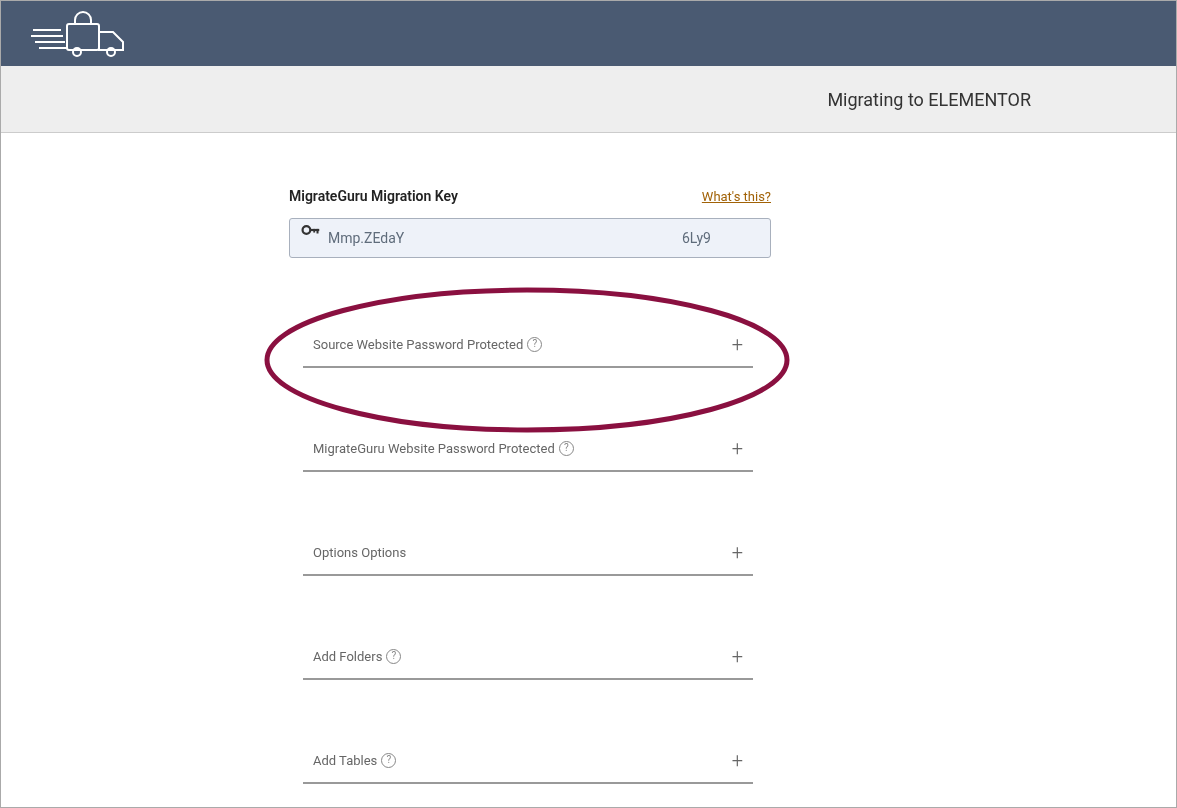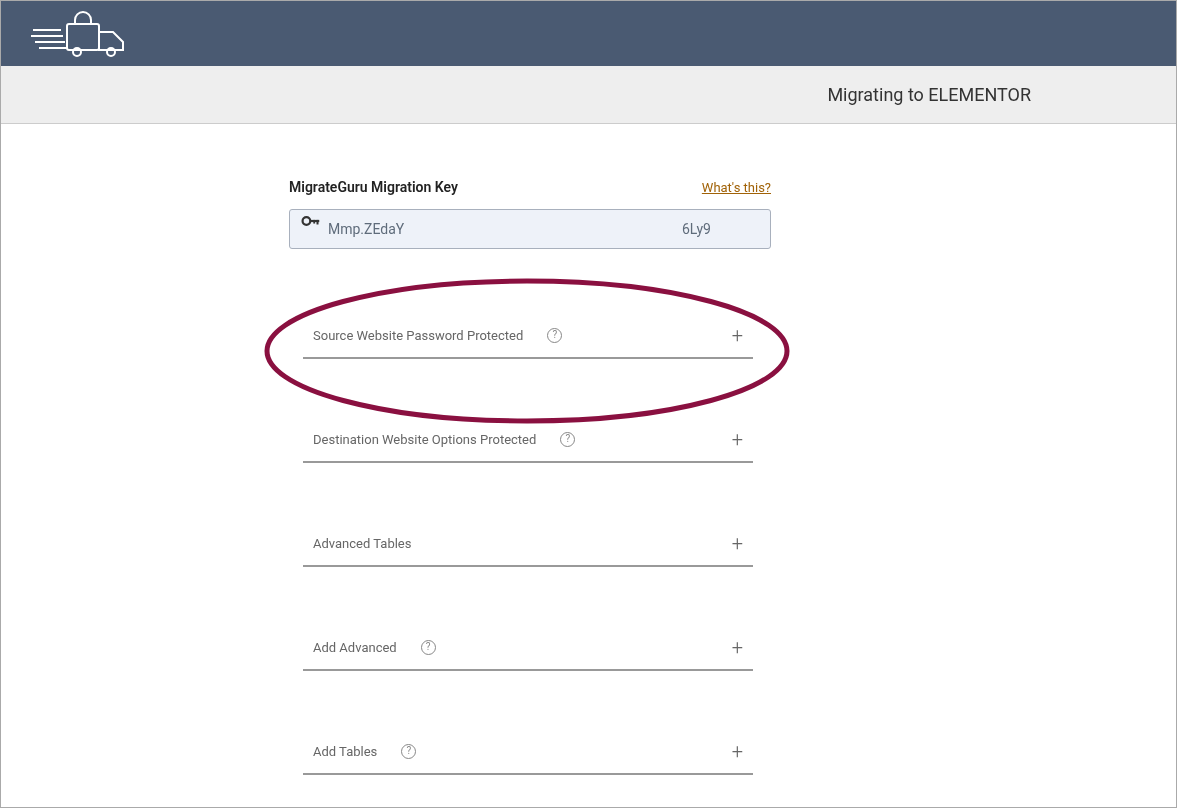--- a/index.html
+++ b/index.html
@@ -14,21 +14,21 @@
     }
     .top-bar {
       height: 65px;
       background: #4a5a72;
       display: flex;
       align-items: center;
       padding-left: 30px;
     }
     .logo-svg { width: 110px; height: 48px; }
     .sub-bar {
-      height: 58px;
+      height: 67px;
       background: #eeeeee;
       border-bottom: 1px solid #ccc;
       display: flex;
       align-items: center;
       justify-content: flex-end;
       padding-right: 145px;
     }
     .sub-bar-title {
       font-size: 18px;
       color: #333;
@@ -104,21 +104,21 @@
       padding: 18px 10px 10px 10px;
       display: flex;
       justify-content: space-between;
       align-items: center;
       margin-bottom: 50px;
       cursor: pointer;
     }
     .accordion-label {
       display: flex;
       align-items: center;
-      gap: 24px;
+      gap: 4px;
       font-size: 13px;
       color: #666;
     }
     .help-circle {
       width: 15px; height: 15px;
       border: 1.5px solid #888;
       border-radius: 50%;
       display: inline-flex;
       align-items: center;
       justify-content: center;
@@ -186,36 +186,36 @@
     <div class="accordion-item">
       <span class="accordion-label">
         <span>Source Website Password Protected</span>
         <span class="help-circle">?</span>
       </span>
       <span class="plus">+</span>
     </div>
 
     <div class="accordion-item">
       <span class="accordion-label">
-        <span>Destination Website Options Protected</span>
-        <span class="help-circle">?</span>
-      </span>
-      <span class="plus">+</span>
-    </div>
-
-    <div class="accordion-item">
-      <span class="accordion-label">
-        <span>Advanced Tables</span>
-      </span>
-      <span class="plus">+</span>
-    </div>
-
-    <div class="accordion-item">
-      <span class="accordion-label">
-        <span>Add Advanced</span>
+        <span>MigrateGuru Website Password Protected</span>
+        <span class="help-circle">?</span>
+      </span>
+      <span class="plus">+</span>
+    </div>
+
+    <div class="accordion-item">
+      <span class="accordion-label">
+        <span>Options Options</span>
+      </span>
+      <span class="plus">+</span>
+    </div>
+
+    <div class="accordion-item">
+      <span class="accordion-label">
+        <span>Add Folders</span>
         <span class="help-circle">?</span>
       </span>
       <span class="plus">+</span>
     </div>
 
     <div class="accordion-item" style="margin-bottom:25px;">
       <span class="accordion-label">
         <span>Add Tables</span>
         <span class="help-circle">?</span>
       </span>

